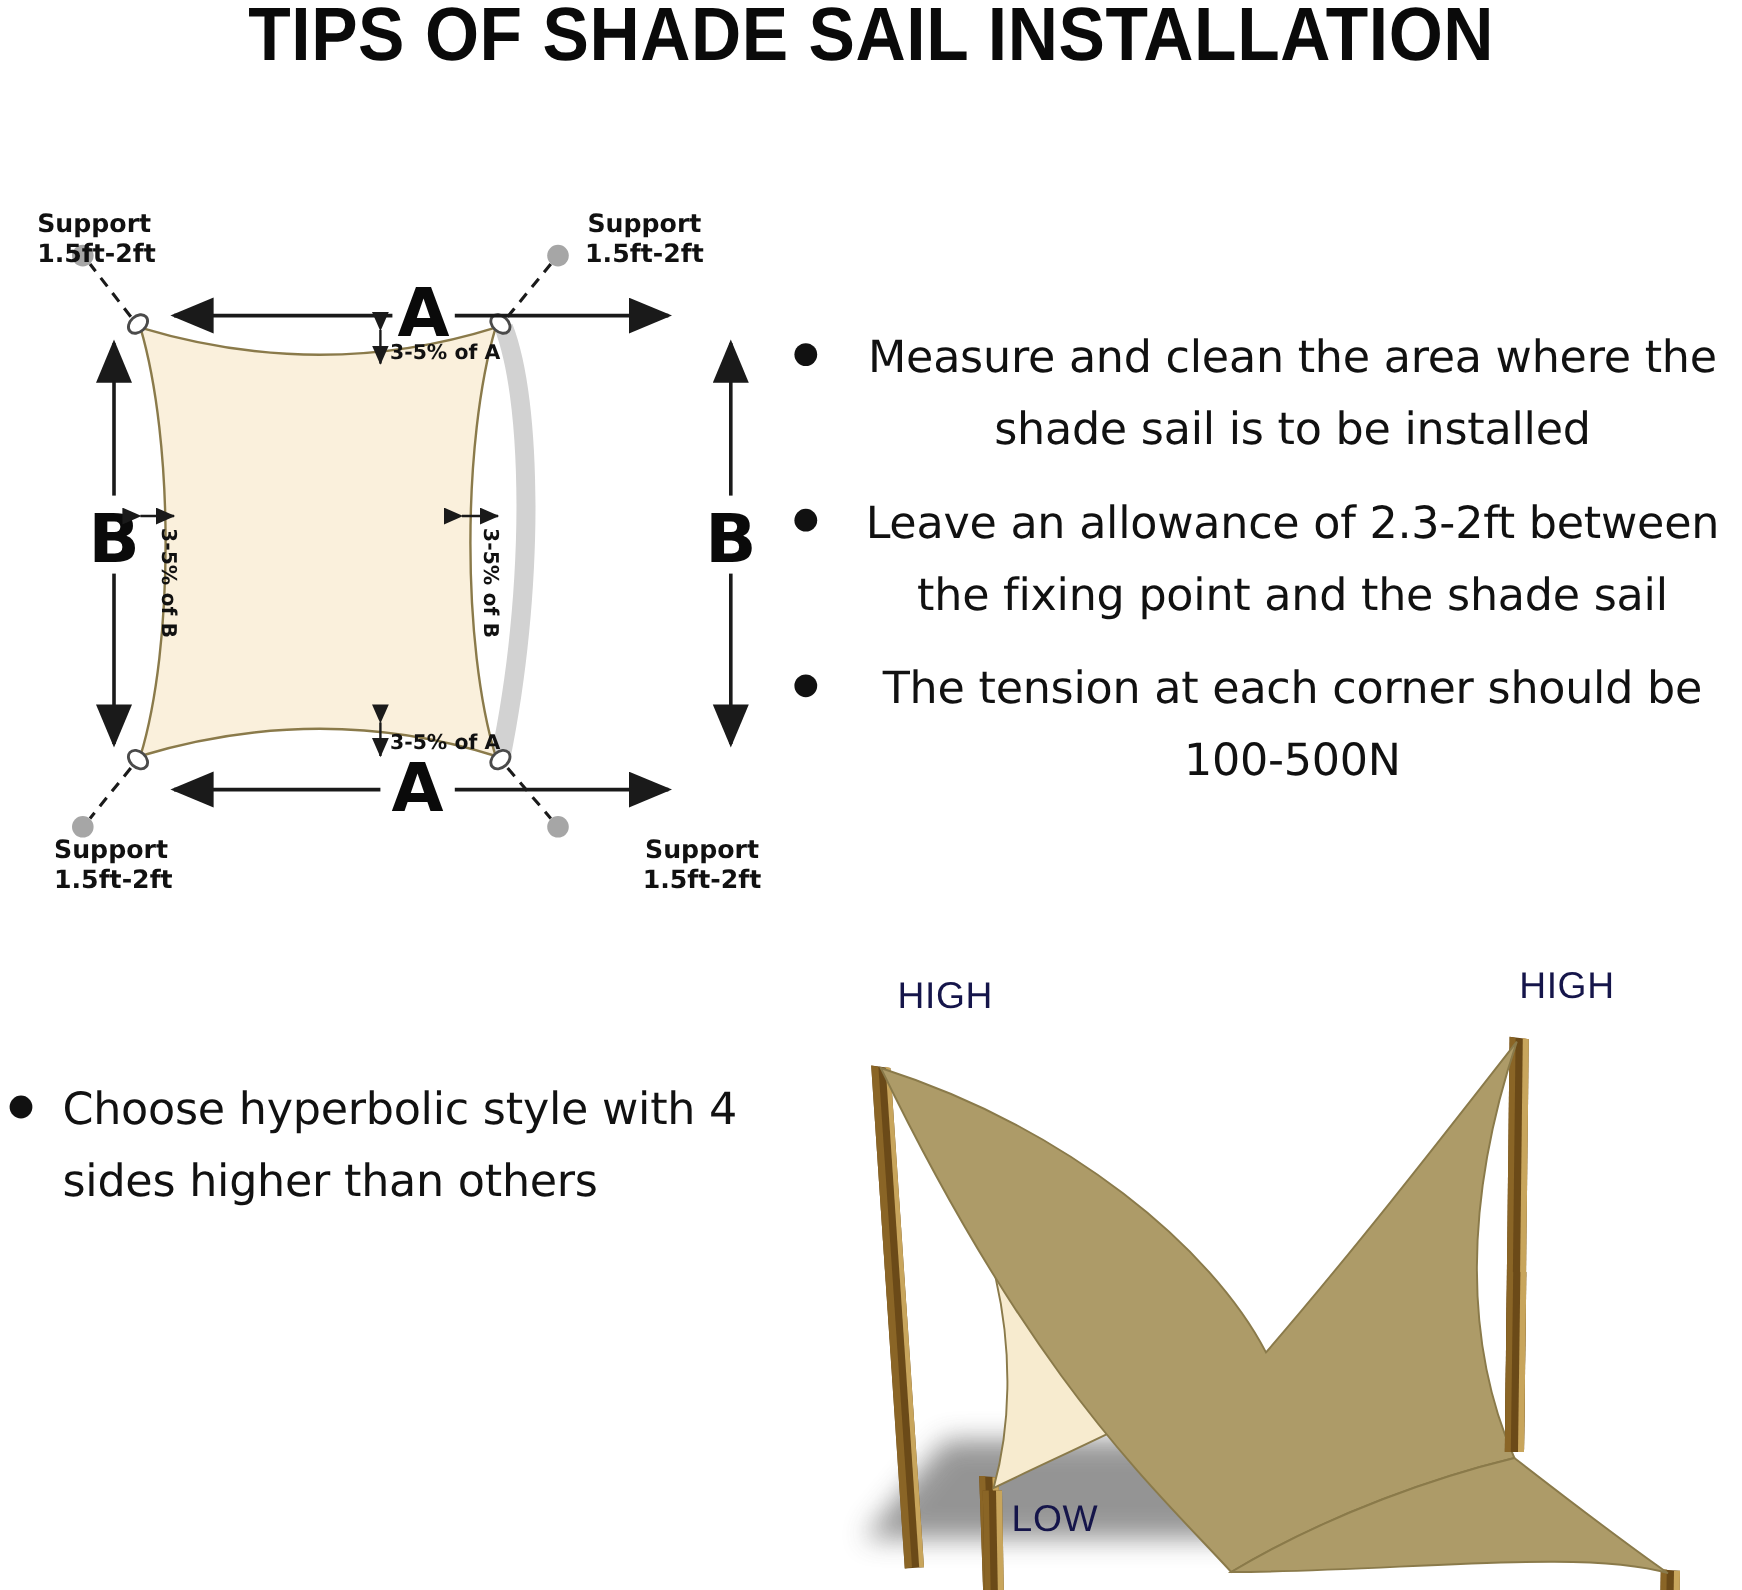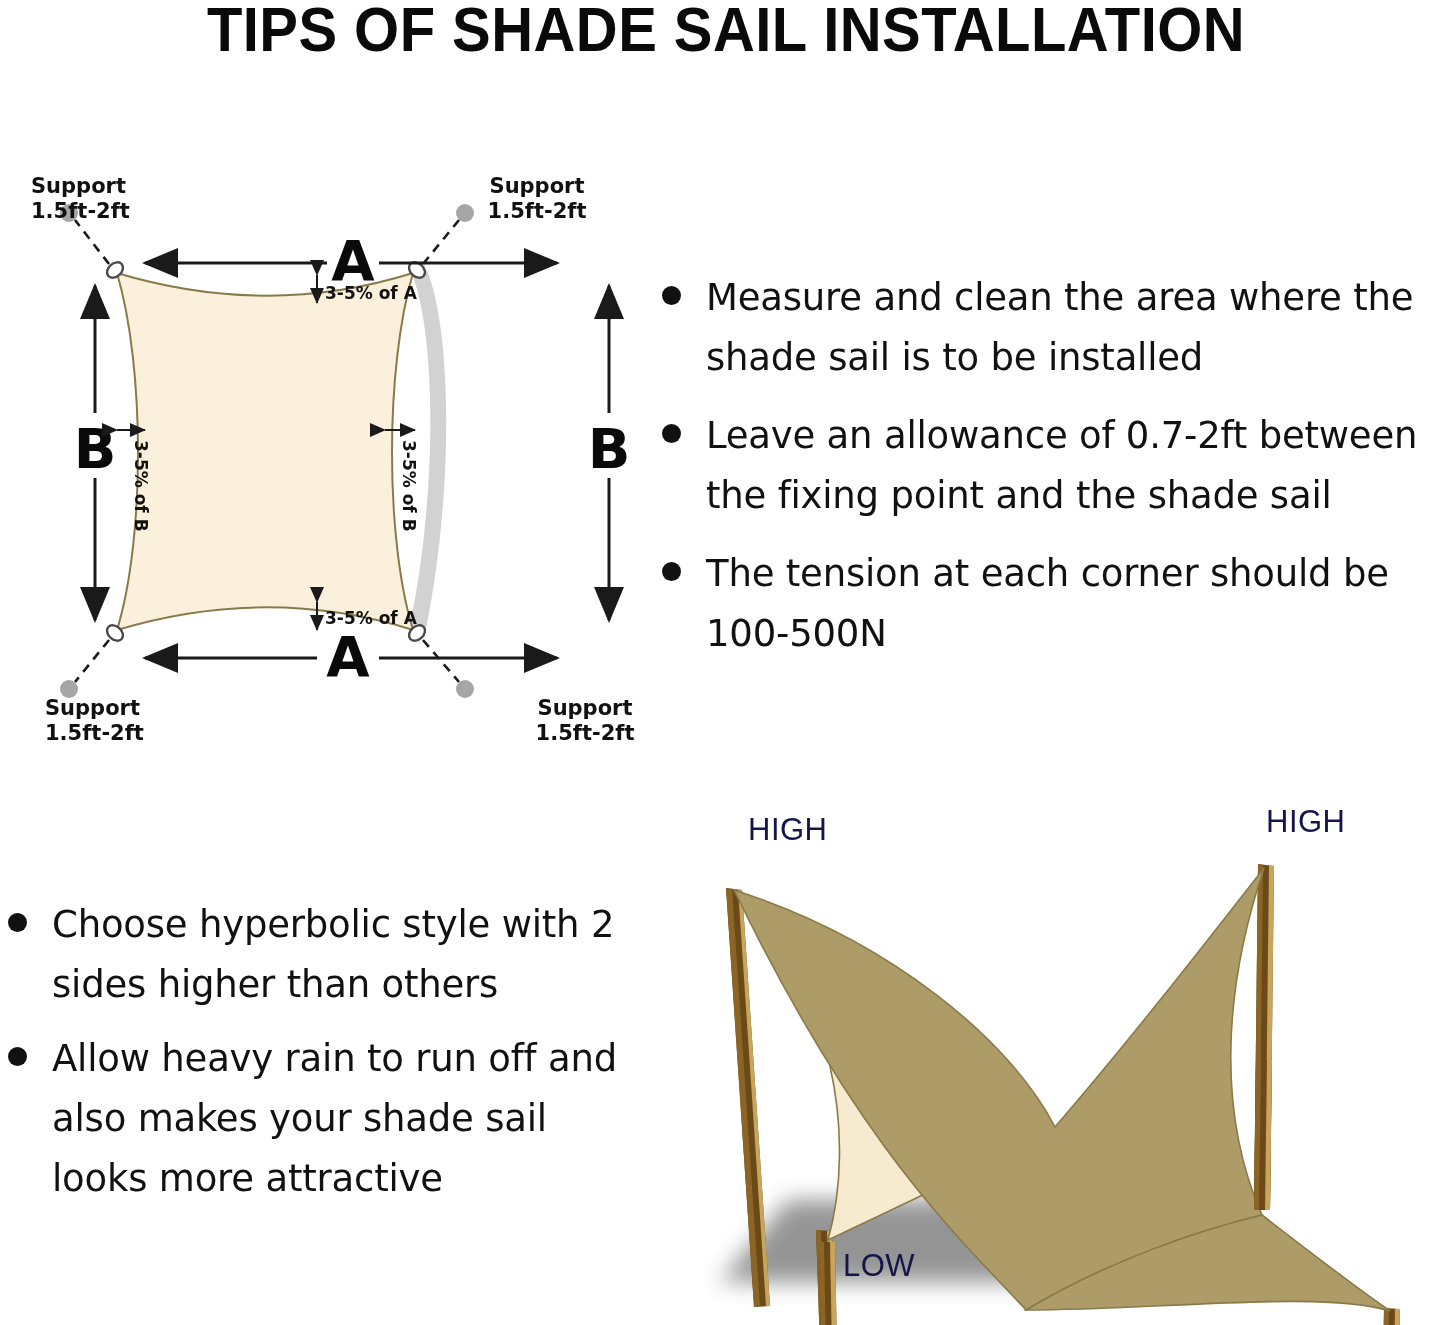--- a/index.html
+++ b/index.html
@@ -29,20 +29,21 @@
   }
   #tips-list li{
     position:relative;
     padding-left:58px;
     margin-bottom:18px;
     font-size:37px;
     line-height:1.62;
     color:#111;
     font-family:"DejaVu Sans",sans-serif;
     letter-spacing:-0.2px;
+    text-align:center;
   }
   #tips-list li .bdot{
     position:absolute;left:14px;top:18px;
     width:19px;height:19px;border-radius:50%;background:#111;
   }
   
   #hyper-list{
     position:absolute;left:0px;top:895px;width:625px;
     list-style:none;margin:0;padding:0;
   }
@@ -201,27 +202,26 @@
 
   <g>
     <line x1="368" y1="262" x2="398" y2="262" stroke="#1a1a1a" stroke-width="2" marker-start="url(#ahs)" marker-end="url(#ahs)"></line>
     <text class="pcttxt" x="386" y="272" transform="rotate(90 386 272)">3-5% of B</text>
   </g>
 </svg>
 </div>
 
 <ul id="tips-list">
   <li><span class="bdot"></span><span>Measure and clean the area where the shade sail is to be installed</span></li>
-  <li><span class="bdot"></span><span>Leave an allowance of 0.7-2ft between the fixing point and the shade sail</span></li>
+  <li><span class="bdot"></span><span>Leave an allowance of 2.3-2ft between the fixing point and the shade sail</span></li>
   <li><span class="bdot"></span><span>The tension at each corner should be 100-500N</span></li>
 </ul>
 
 <ul id="hyper-list">
-  <li><span class="bdot"></span><span>Choose hyperbolic style with 2 sides higher than others</span></li>
-  <li><span class="bdot"></span><span>Allow heavy rain to run off and also makes your shade sail looks more attractive</span></li>
+  <li><span class="bdot"></span><span>Choose hyperbolic style with 4 sides higher than others</span></li>
 </ul>
 
 <div id="hyper-diagram">
 <svg width="792" height="535" viewBox="0 0 792 535" xmlns="http://www.w3.org/2000/svg">
   <defs>
     <filter id="blurShadow" x="-25%" y="-40%" width="150%" height="190%">
       <feGaussianBlur stdDeviation="11"></feGaussianBlur>
     </filter>
   </defs>
 

